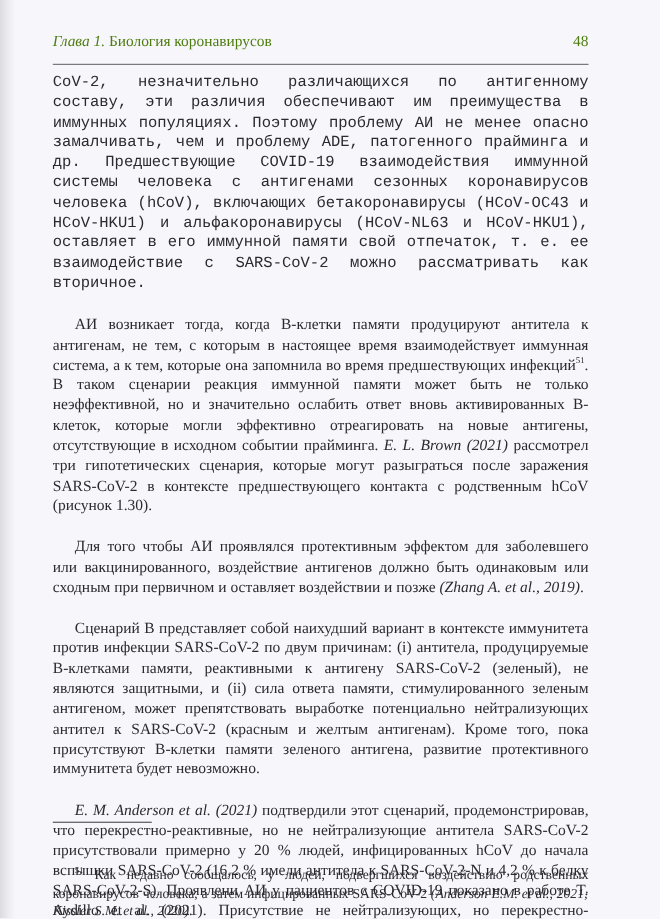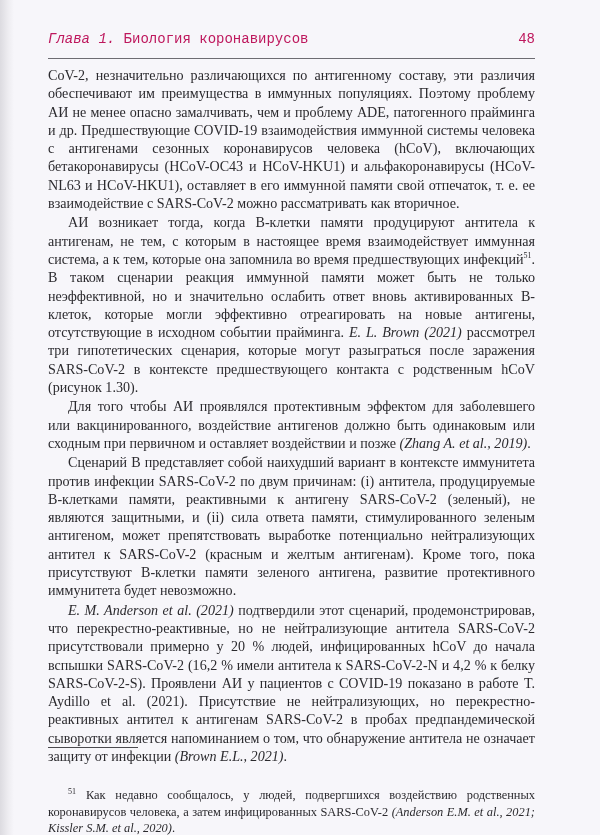--- a/index.html
+++ b/index.html
@@ -28,22 +28,21 @@
     width: 487px;
   }
   .running-header {
     position: absolute;
     top: 29px;
     left: 0;
     width: 487px;
     height: 20px;
     font-size: 14px;
     line-height: 20px;
-    color: #be185d;
-    font-family: Liberation Mono, monospace;
+    color: #4d7c0f;
   }
   .running-header .chapter-label { font-style: italic; }
   .running-header .page-number {
     position: absolute;
     right: 0;
     top: 0;
   }
   .header-rule {
     position: absolute;
     top: 58px;
@@ -58,22 +57,22 @@
     left: 0;
     width: 487px;
     font-size: 14.1px;
     line-height: 18.3px;
     text-align: justify;
   }
   .body-text p {
     margin: 0;
     text-indent: 20px;
   }
-  .body-text p.cont { text-indent: 0; }
-  .body-text p + p { margin-top: 1px; }
+  .body-text p.cont { text-indent: 0; font-family: Liberation Mono, monospace; }
+  .body-text p + p { margin-top: 19px; }
   .ital { font-style: italic; }
   sup.fnref {
     font-size: 8px;
     line-height: 0;
     vertical-align: super;
   }
   .footnote-rule {
     position: absolute;
     top: 747px;
     left: 0;

